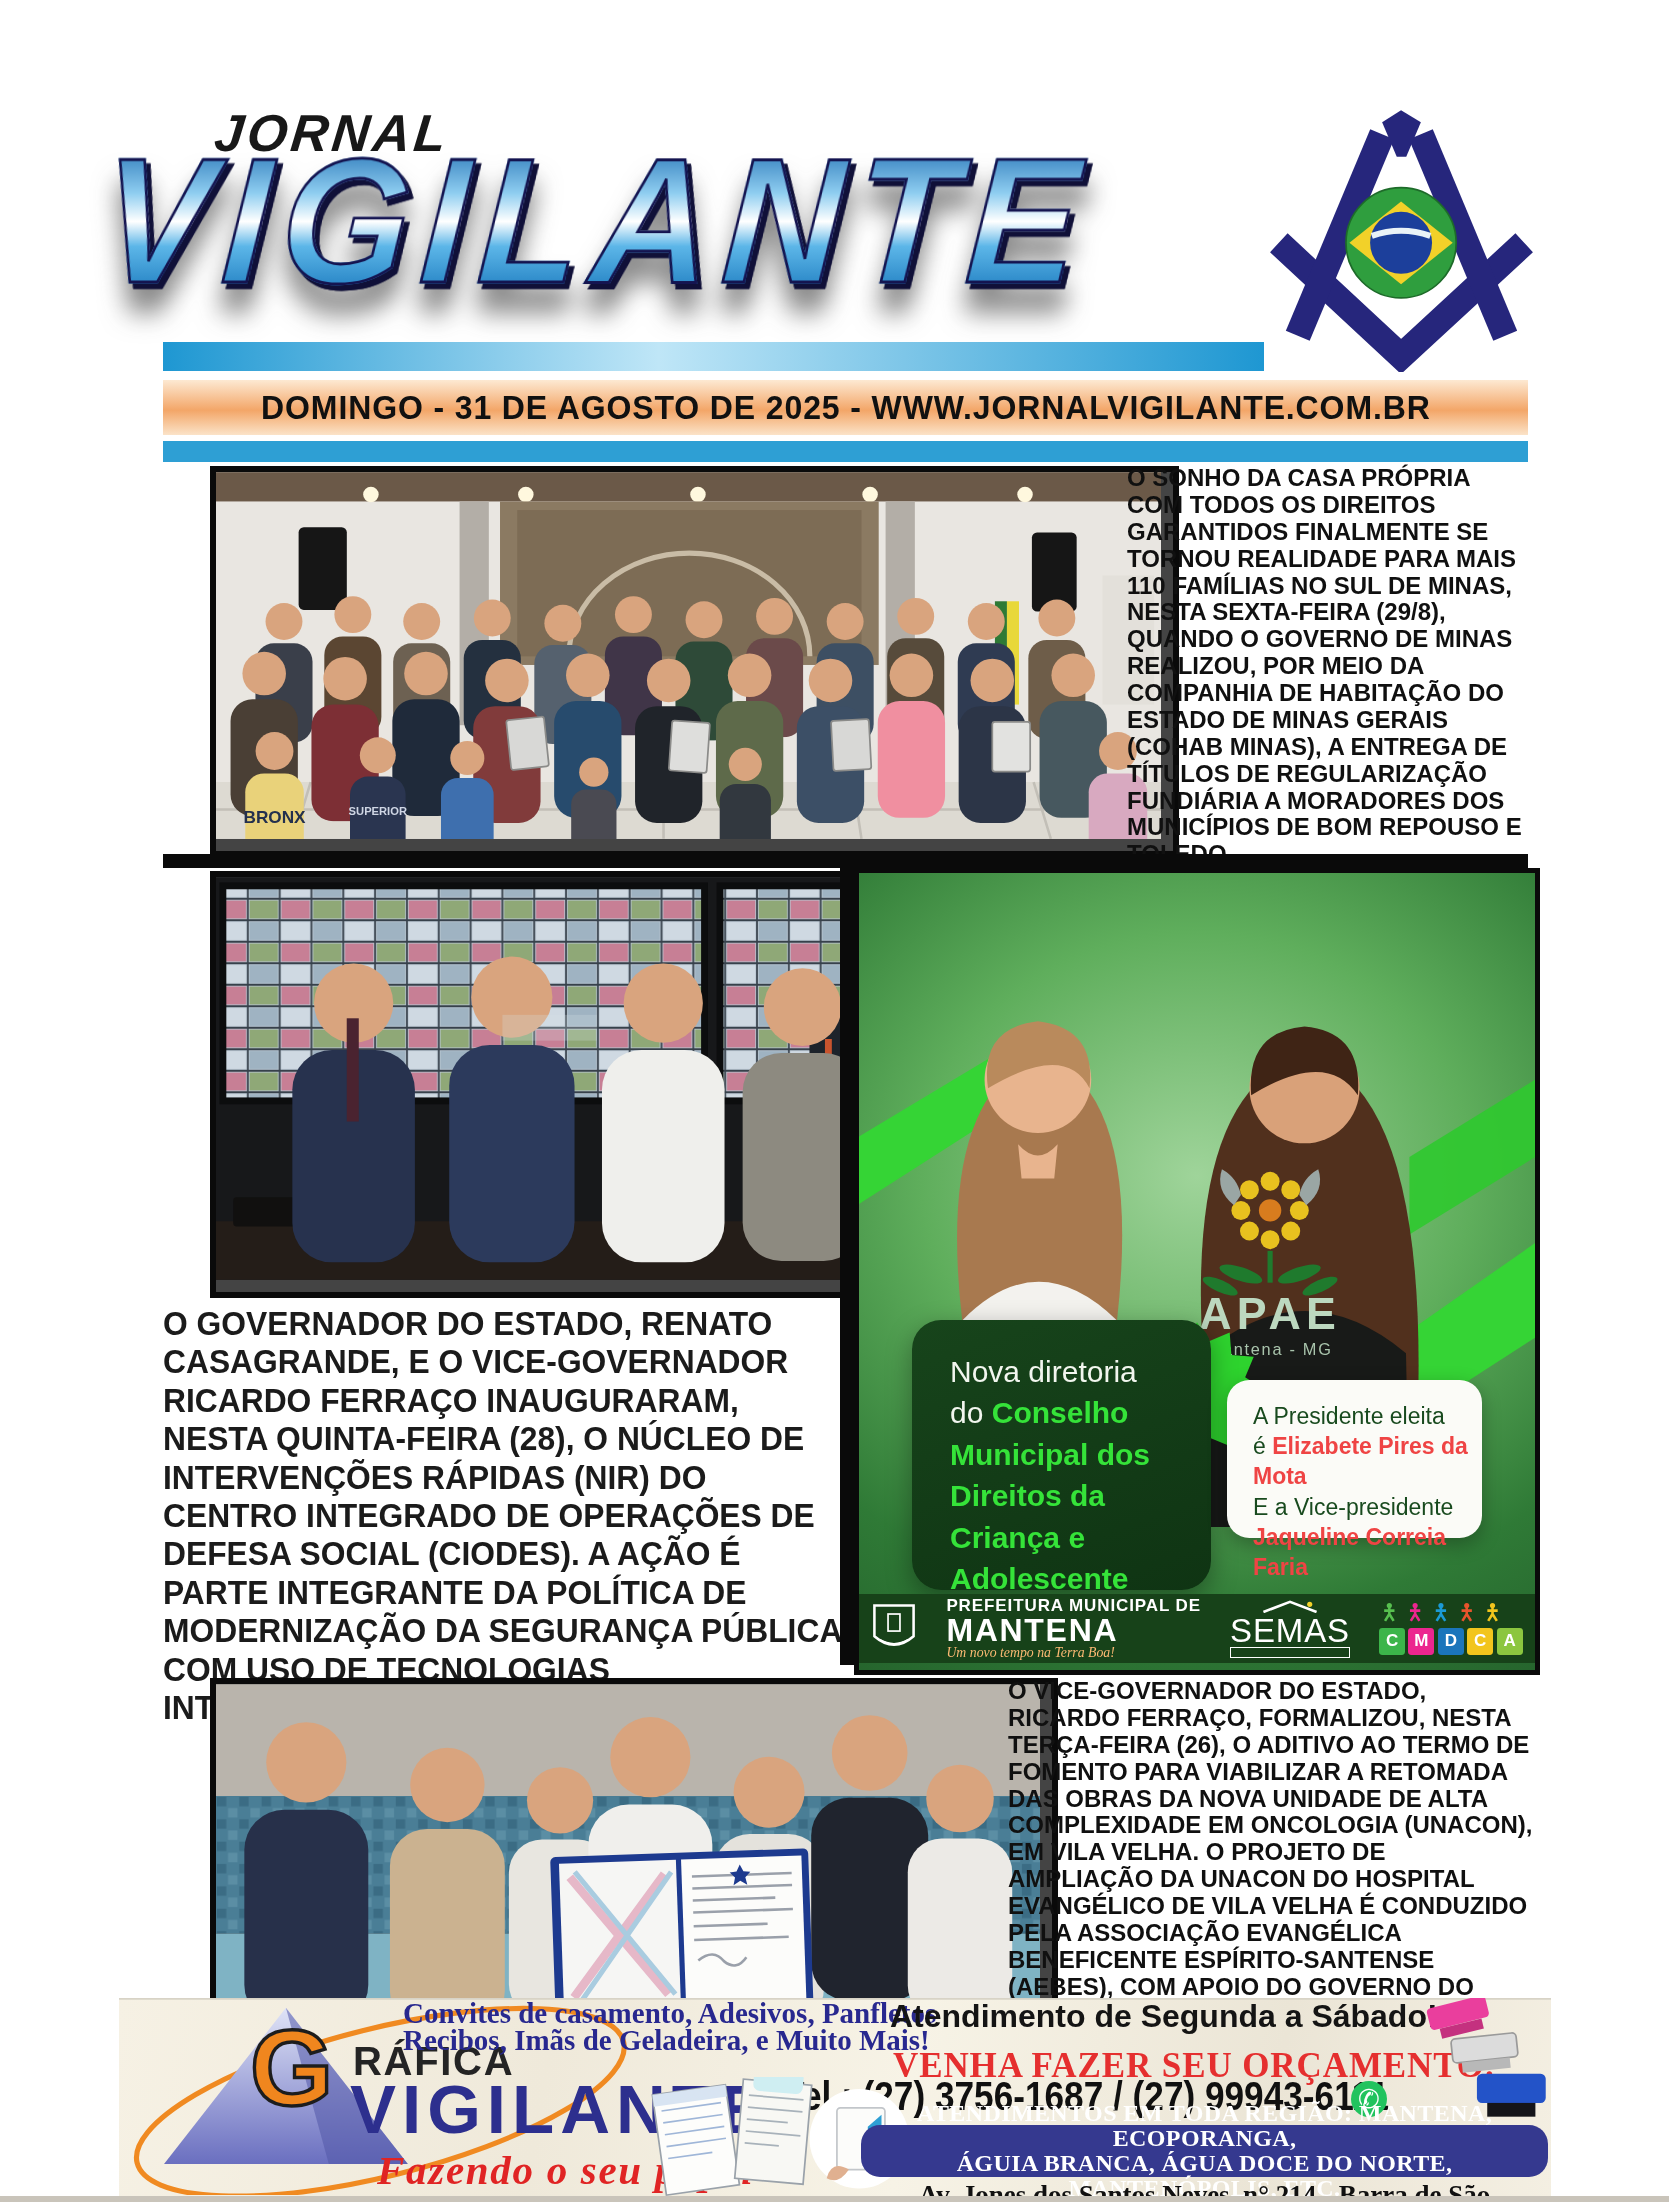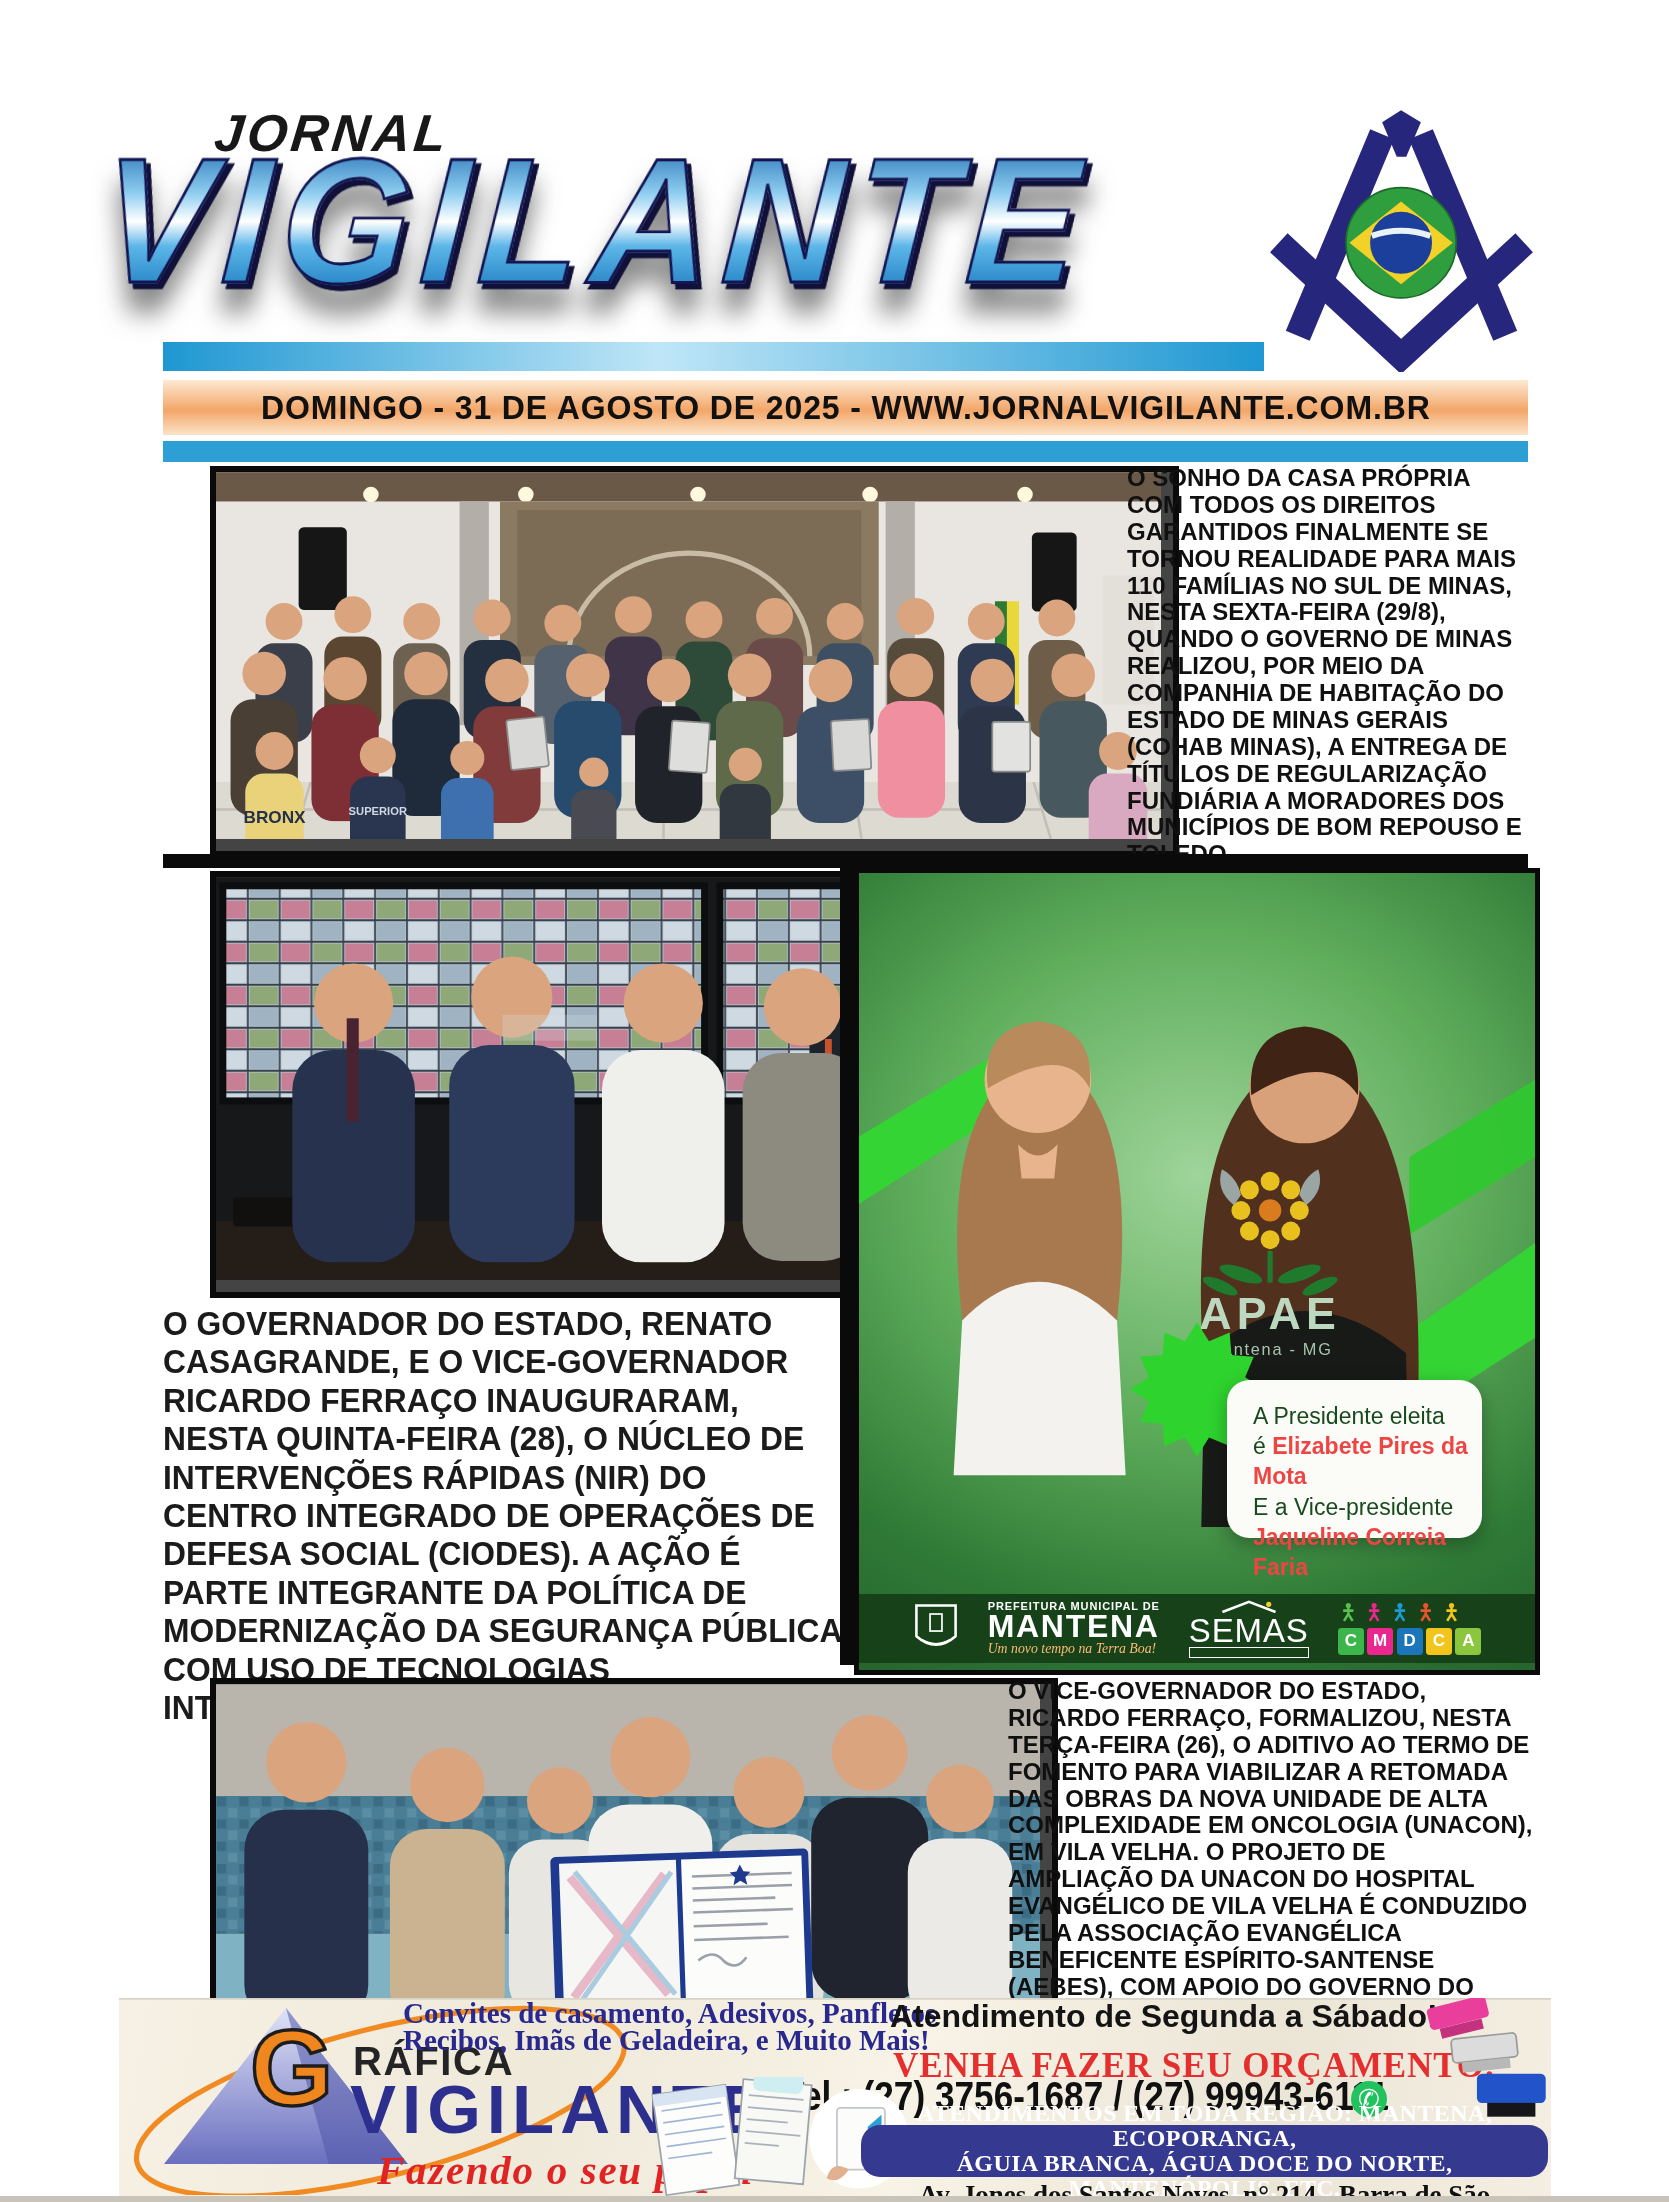--- a/index.html
+++ b/index.html
@@ -49,21 +49,21 @@
           padding:31px 0 0 38px;box-sizing:border-box;font-size:30px;line-height:1.38;font-weight:bold;}
   .gcard .w{color:#f2f6ef;font-weight:normal;}
   .gcard .g{color:#35e339;}
   .wcard{position:absolute;left:368px;top:507px;width:255px;height:158px;border-radius:22.4px;
           background:#fbfbf7;box-shadow:0 6.9px 19px rgba(0,0,0,.3);
           padding:20.6px 0 0 26px;box-sizing:border-box;font-size:23px;line-height:1.32;color:#184a1e;}
   .wcard b{color:#ef4444;}
   .pfoot{position:absolute;left:0;bottom:6.9px;width:100%;height:69px;background:#174219;
           display:flex;align-items:center;justify-content:center;gap:29px;}
   .pref{display:flex;align-items:center;gap:8.6px;color:#fff;}
-  .pref .t1{font-size:11px;font-weight:bold;letter-spacing:0.9px;}
+  .pref .t1{font-size:17px;font-weight:bold;letter-spacing:0.9px;}
   .pref .t2{font-size:32px;font-weight:bold;letter-spacing:1.7px;line-height:.9;}
   .pref .t3{font-family:"Liberation Serif",serif;font-style:italic;font-size:13.8px;color:#fdba74;}
   .semas{color:#fff;text-align:center;line-height:.9;}
   .semas .s1{font-size:33px;font-weight:normal;letter-spacing:0.9px;}
   .semas .s2{display:block;margin-top:1.7px;height:8.6px;border:0.9px solid #fff;font-size:5.2px;overflow:hidden;}
   .cmdca{display:flex;gap:3.4px;align-items:flex-end;}
   .tile{width:26px;height:27.5px;border-radius:3.4px;color:#fff;font-weight:bold;font-size:17px;
         display:flex;align-items:center;justify-content:center;}
 
   
@@ -268,20 +268,24 @@
           <ellipse cx="34" cy="74" rx="26" ry="8" transform="rotate(-18 34 74)"></ellipse>
           <ellipse cx="-58" cy="88" rx="22" ry="7" transform="rotate(24 -58 88)"></ellipse>
           <ellipse cx="58" cy="88" rx="22" ry="7" transform="rotate(-24 58 88)"></ellipse>
         </g>
       </g>
       <text x="478" y="530" text-anchor="middle" font-size="52" font-weight="bold" fill="#bcd8bf" font-family="Liberation Sans, sans-serif" letter-spacing="6">APAE</text>
       <text x="478" y="560" text-anchor="middle" font-size="19" fill="#a9c4ac" font-family="Liberation Sans, sans-serif" letter-spacing="2">Mantena - MG</text>
       <path fill="#2ed32e" d="M393 522 l14 22 24-10 2 26 26 2 -10 24 22 14 -22 14 10 24 -26 2 -2 26 -24 -10 -14 22 -14 -22 -24 10 -2 -26 -26 -2 10 -24 -22 -14 22 -14 -10 -24 26 -2 2 -26 24 10 Z"></path>
     </svg>
 
+    <div class="gcard">
+      <div class="w">Nova diretoria</div>
+      <div><span class="w">do </span><span class="g">Conselho Municipal dos Direitos da Criança e Adolescente</span></div>
+    </div>
 
     <div class="wcard">
       <div>A Presidente eleita</div>
       <div><span>é </span><b>Elizabete Pires da Mota</b></div>
       <div>E a Vice-presidente</div>
       <div><b>Jaqueline Correia Faria</b></div>
     </div>
 
     <div class="pfoot">
       <svg width="46" height="53" viewBox="0 0 54 62">

